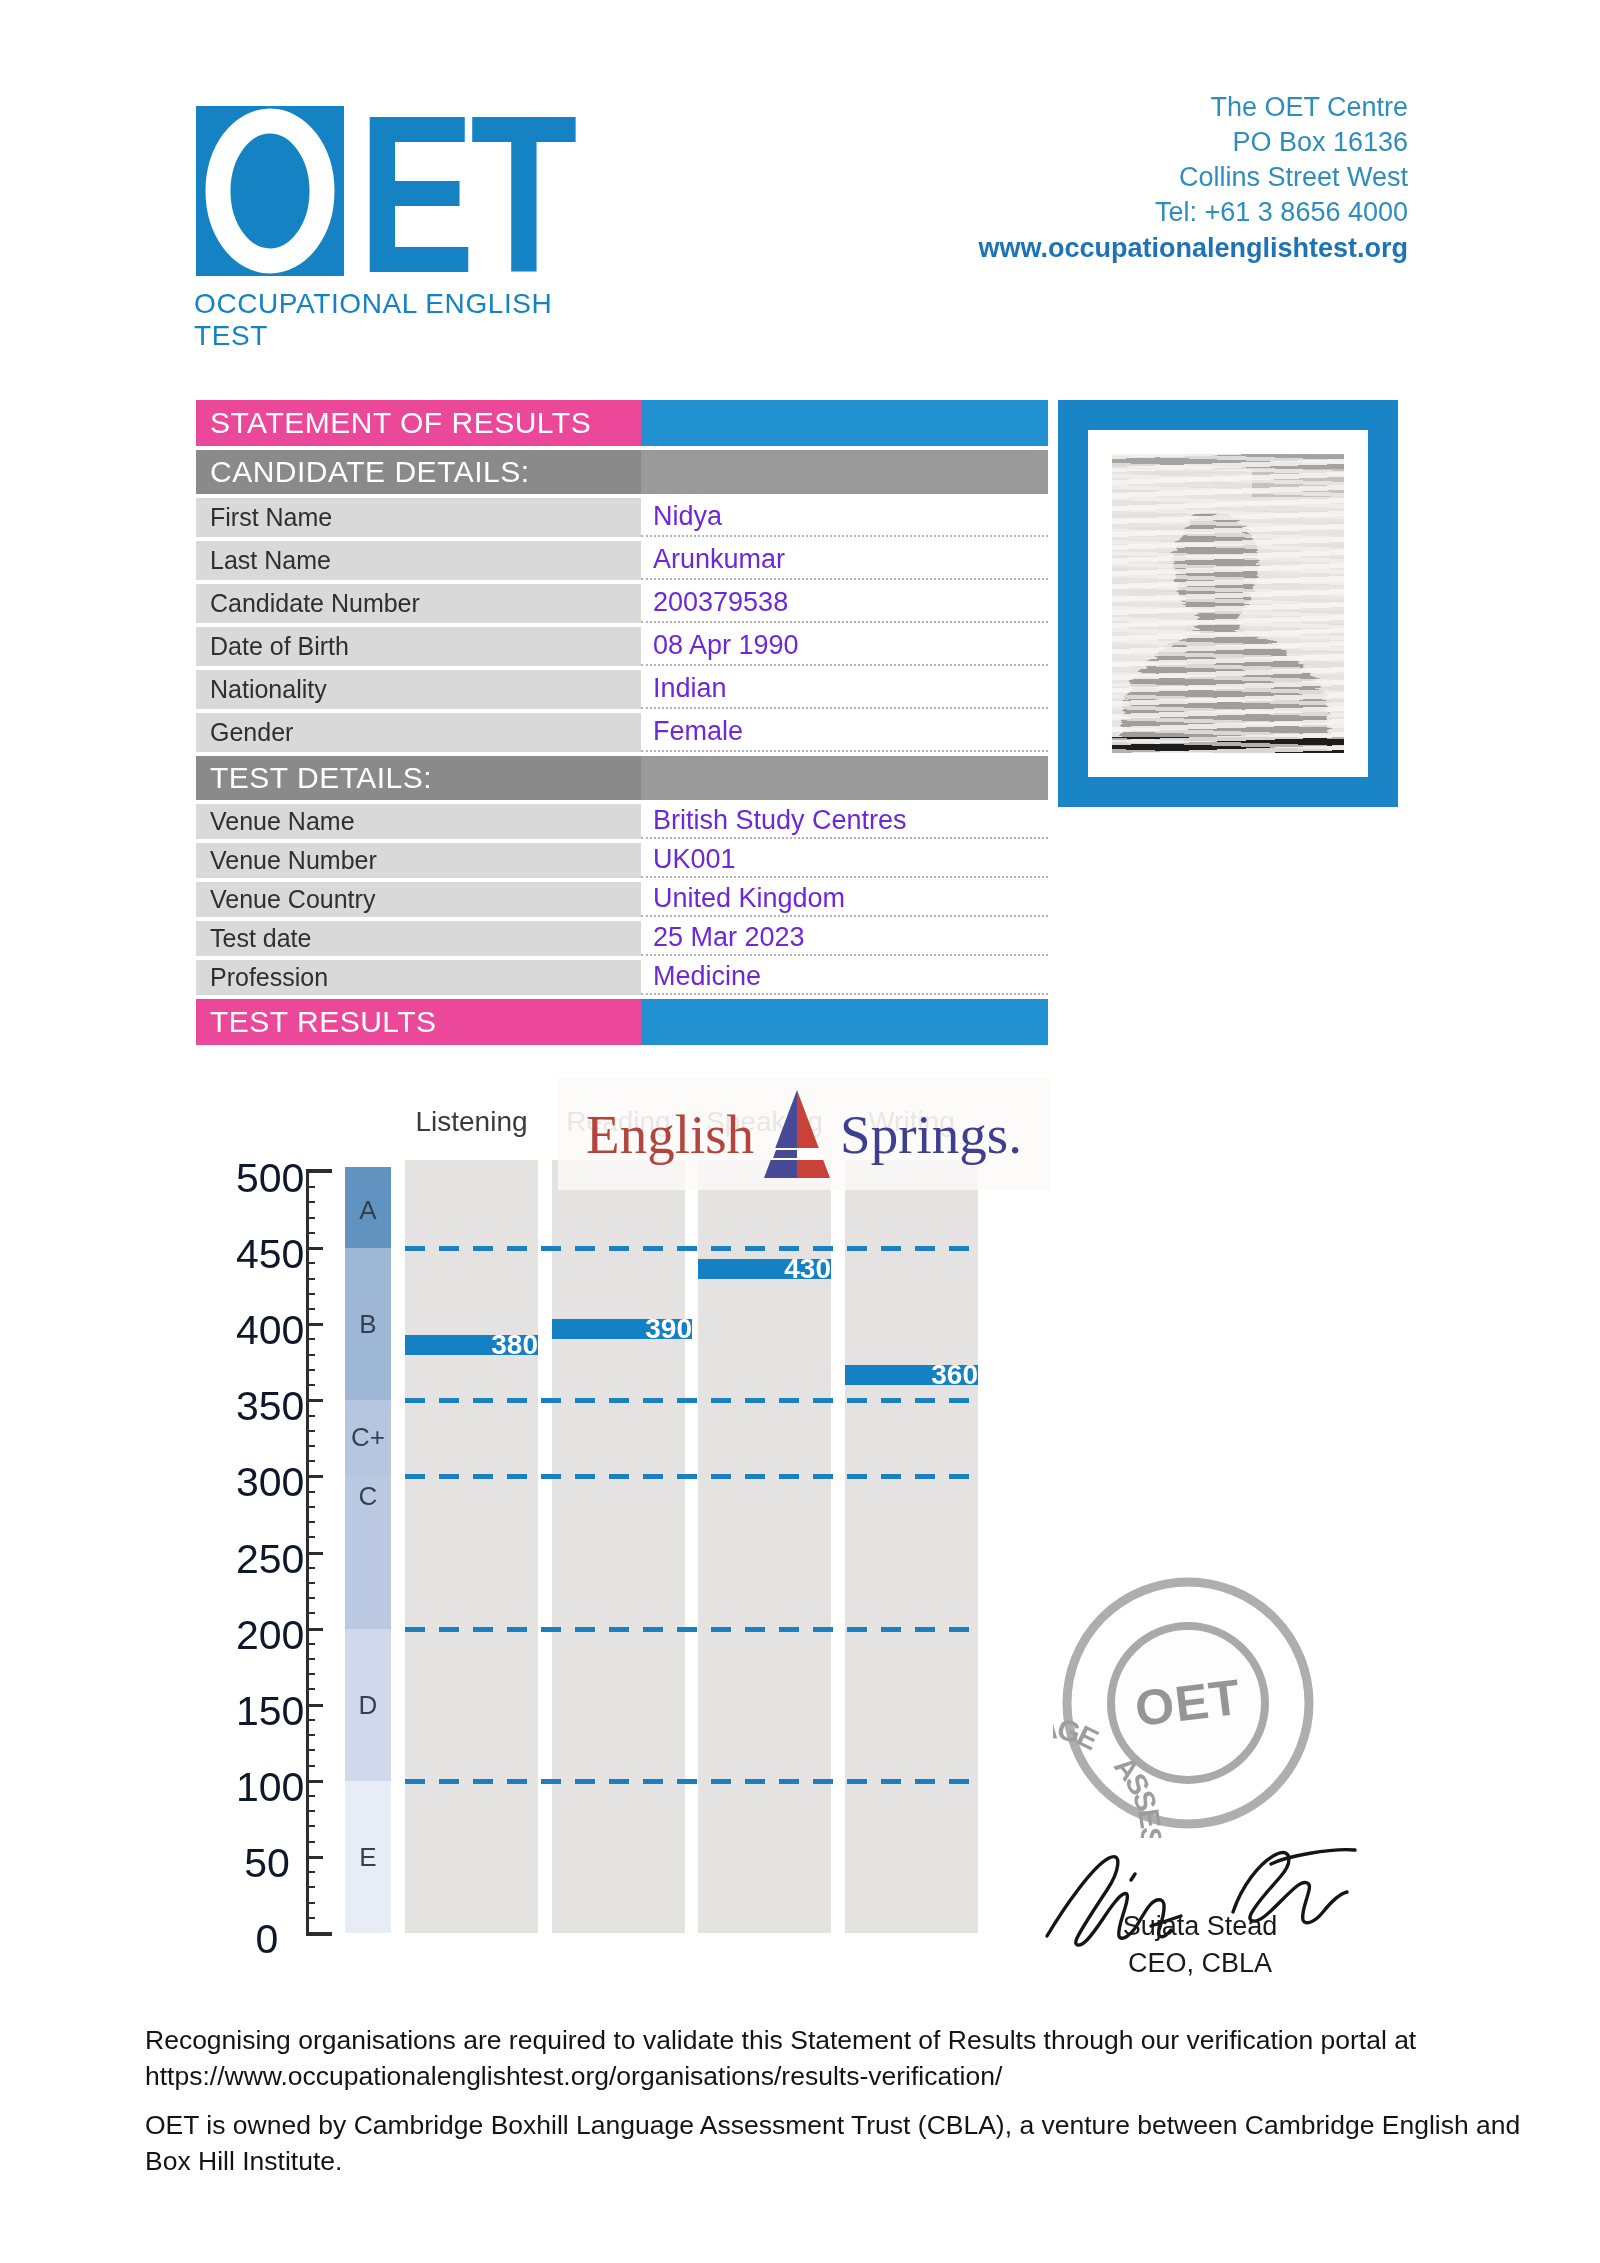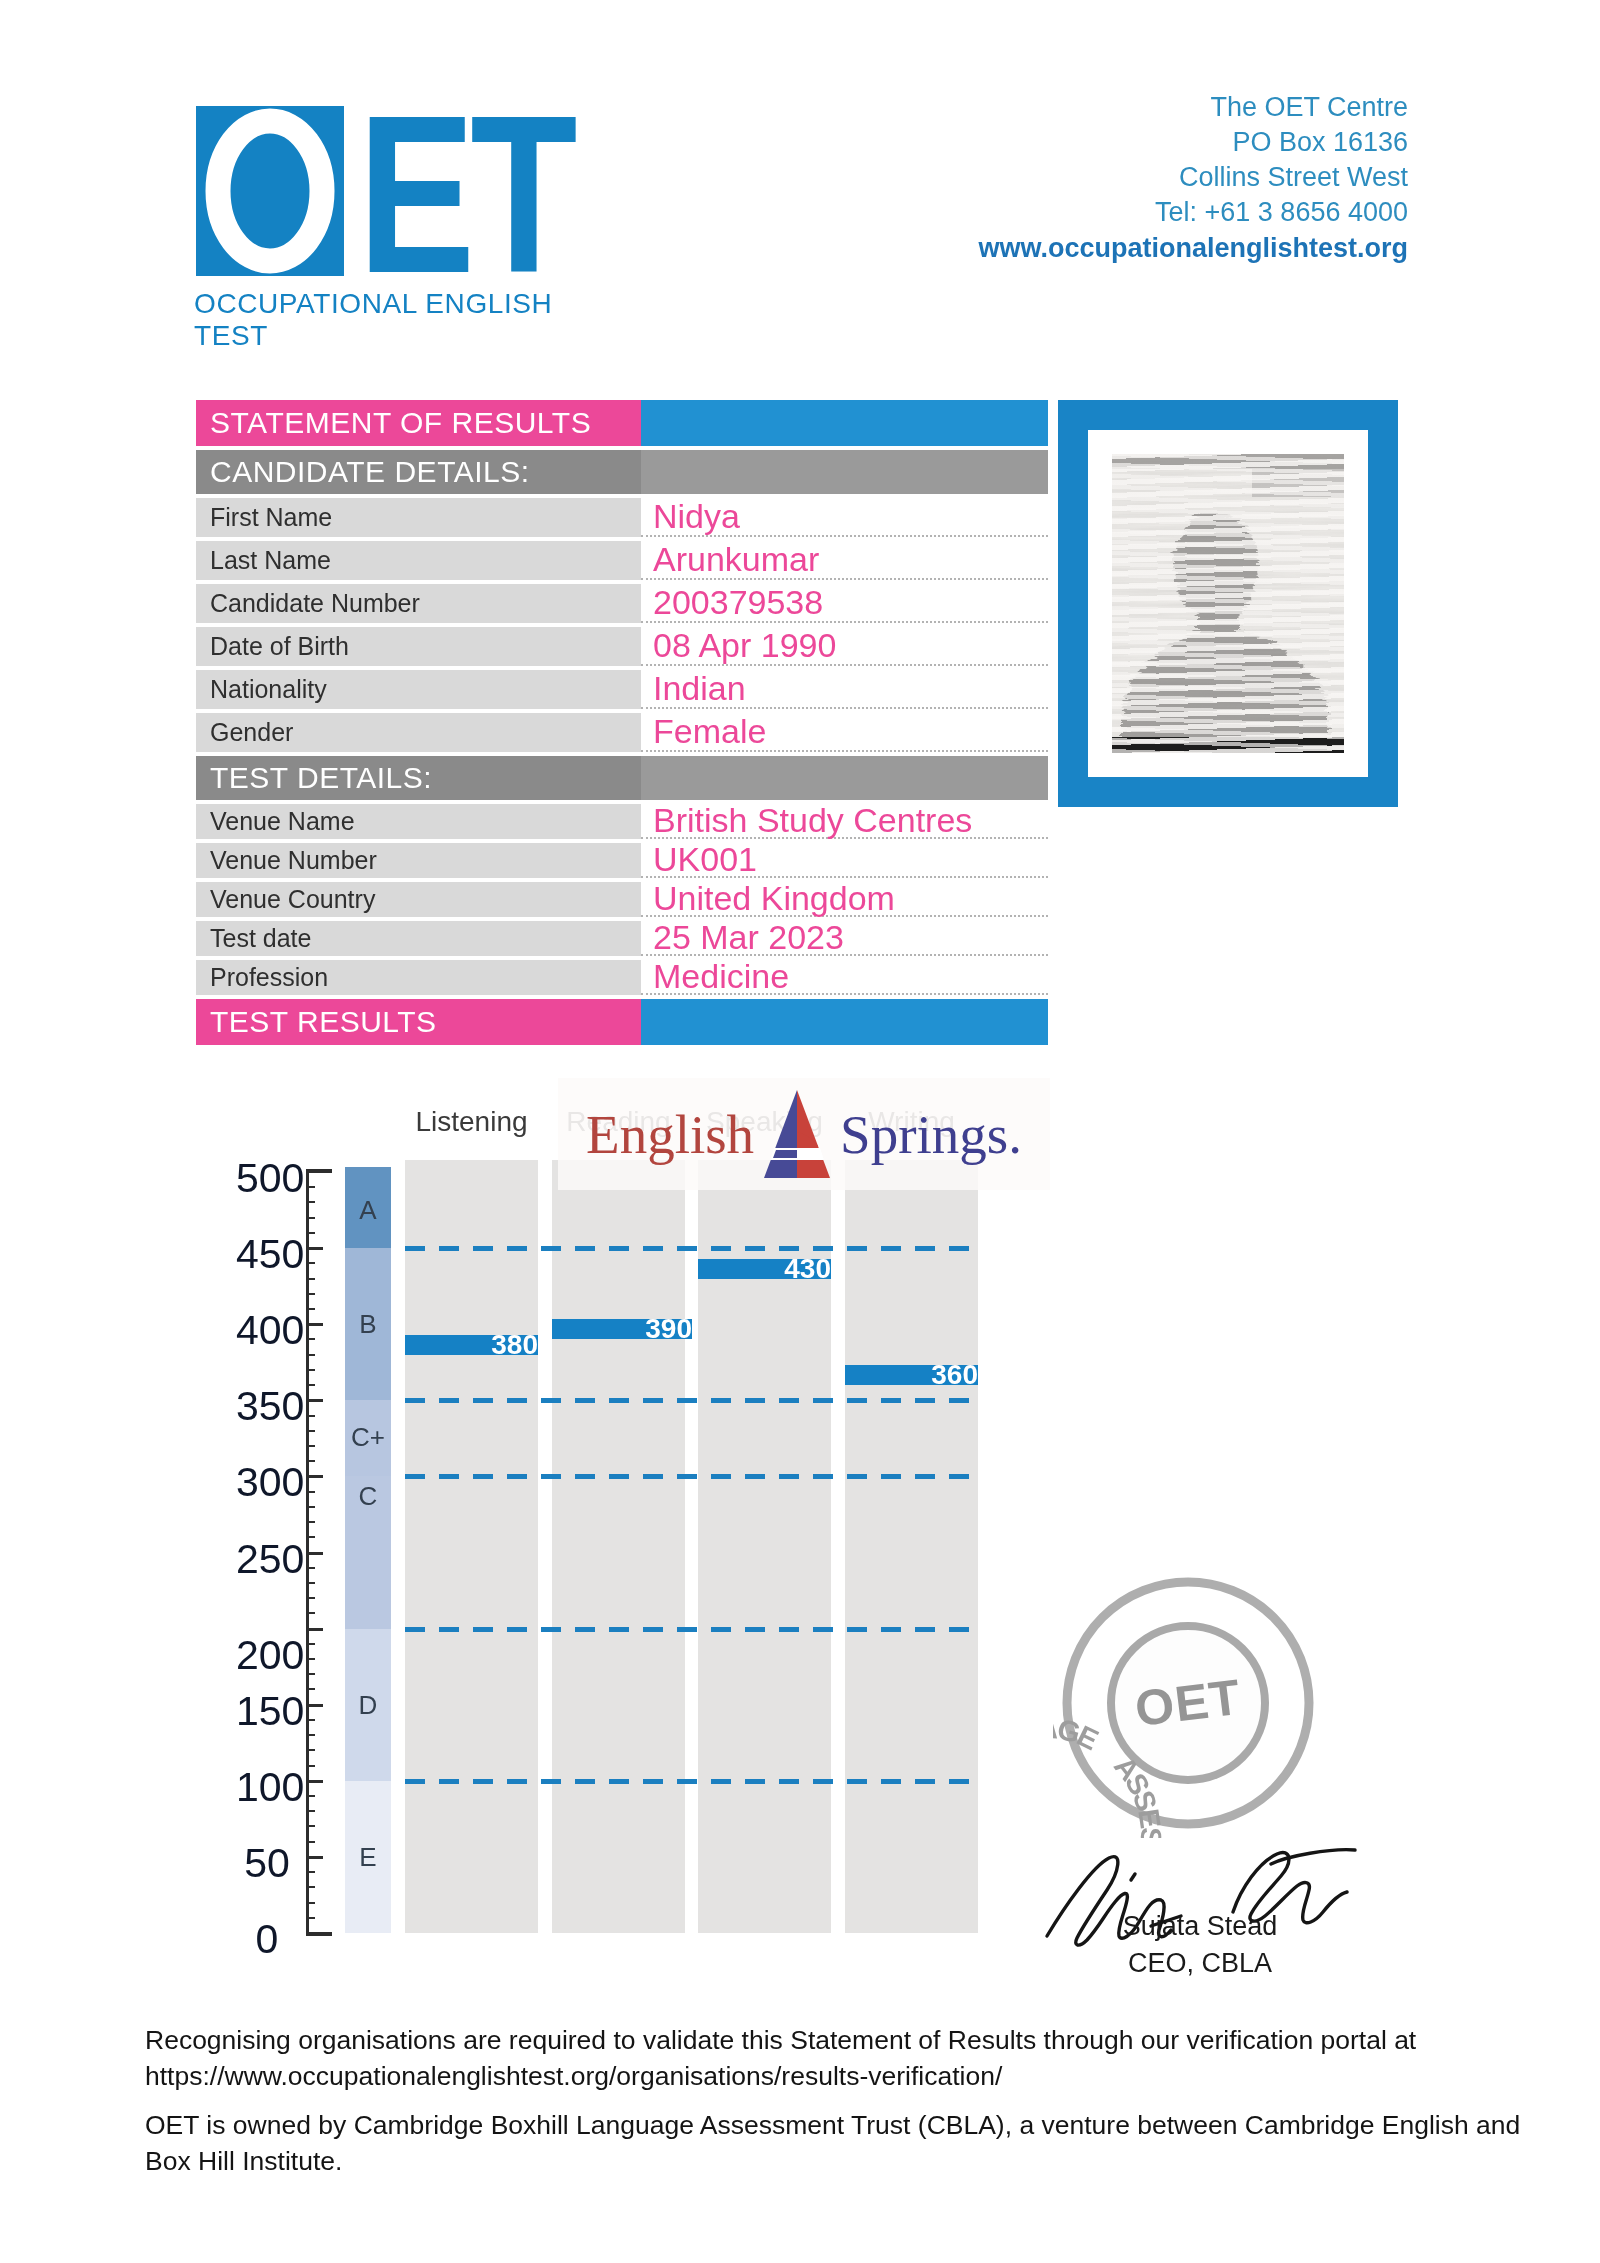--- a/index.html
+++ b/index.html
@@ -22,21 +22,21 @@
   .hdr .l{width:445px;color:#fff;font-size:30px;letter-spacing:.5px;padding-left:14px;
           display:flex;align-items:center;box-sizing:border-box;}
   .hdr .r{flex:1;}
   .hdr.blue .l{background:#ec4899;}  .hdr.blue .r{background:#2191d2;}
   .hdr.gray .l{background:#8a8a8a;}  .hdr.gray .r{background:#9a9a9a;}
   .hdr.h46 .l,.hdr.h46 .r{height:46px;} .hdr.h44 .l,.hdr.h44 .r{height:44px;}
   .trow{display:flex;margin-bottom:4px;}
   .trow .lbl{width:445px;background:#d9d9d9;box-sizing:border-box;padding-left:14px;
              font-size:25px;color:#2f2f2f;display:flex;align-items:center;}
   .trow .val{flex:1;background:#fff;border-bottom:2px dotted #b3b3b3;box-sizing:border-box;
-             padding-left:12px;font-size:34px;color:#ec4899;display:flex;align-items:center;}
+             padding-left:12px;font-size:27px;color:#6d28d9;display:flex;align-items:center;}
   .rows-a .trow .lbl,.rows-a .trow .val{height:39px;}
   .rows-b .trow .lbl,.rows-b .trow .val{height:35px;}
 
   
   #photo-frame{position:absolute;left:1058px;top:400px;width:340px;height:407px;box-sizing:border-box;
                border:30px solid #1984c6;background:#fff;}
   #photo-inner{position:absolute;left:24px;top:24px;width:232px;height:299px;background:#eeece9;overflow:hidden;}
   #photo-scribble{position:absolute;inset:0;
      background:
        repeating-linear-gradient(178deg, rgba(248,246,244,.85) 0 5px, rgba(248,246,244,0) 5px 13px),
@@ -218,21 +218,21 @@
       <div class="abs" style="left: 306px; top: 1749.36px; width: 9px; height: 2px; background: rgb(45, 45, 45);"></div>
       <div class="abs" style="left: 306px; top: 1734.14px; width: 9px; height: 2px; background: rgb(45, 45, 45);"></div>
       <div class="abs" style="left: 306px; top: 1718.92px; width: 9px; height: 2px; background: rgb(45, 45, 45);"></div>
       <div class="abs" style="left: 306px; top: 1703.7px; width: 17px; height: 3px; background: rgb(45, 45, 45);"></div>
       <div class="abs ytick-label" style="left: 236px; top: 1687.7px;">150</div>
       <div class="abs" style="left: 306px; top: 1688.48px; width: 9px; height: 2px; background: rgb(45, 45, 45);"></div>
       <div class="abs" style="left: 306px; top: 1673.26px; width: 9px; height: 2px; background: rgb(45, 45, 45);"></div>
       <div class="abs" style="left: 306px; top: 1658.04px; width: 9px; height: 2px; background: rgb(45, 45, 45);"></div>
       <div class="abs" style="left: 306px; top: 1642.82px; width: 9px; height: 2px; background: rgb(45, 45, 45);"></div>
       <div class="abs" style="left: 306px; top: 1627.6px; width: 17px; height: 3px; background: rgb(45, 45, 45);"></div>
-      <div class="abs ytick-label" style="left: 236px; top: 1611.6px; margin-top: 20px;">200</div>
+      <div class="abs ytick-label" style="left: 236px; top: 1611.6px;">200</div>
       <div class="abs" style="left: 306px; top: 1612.38px; width: 9px; height: 2px; background: rgb(45, 45, 45);"></div>
       <div class="abs" style="left: 306px; top: 1597.16px; width: 9px; height: 2px; background: rgb(45, 45, 45);"></div>
       <div class="abs" style="left: 306px; top: 1581.94px; width: 9px; height: 2px; background: rgb(45, 45, 45);"></div>
       <div class="abs" style="left: 306px; top: 1566.72px; width: 9px; height: 2px; background: rgb(45, 45, 45);"></div>
       <div class="abs" style="left: 306px; top: 1551.5px; width: 17px; height: 3px; background: rgb(45, 45, 45);"></div>
       <div class="abs ytick-label" style="left: 236px; top: 1535.5px;">250</div>
       <div class="abs" style="left: 306px; top: 1536.28px; width: 9px; height: 2px; background: rgb(45, 45, 45);"></div>
       <div class="abs" style="left: 306px; top: 1521.06px; width: 9px; height: 2px; background: rgb(45, 45, 45);"></div>
       <div class="abs" style="left: 306px; top: 1505.84px; width: 9px; height: 2px; background: rgb(45, 45, 45);"></div>
       <div class="abs" style="left: 306px; top: 1490.62px; width: 9px; height: 2px; background: rgb(45, 45, 45);"></div>

